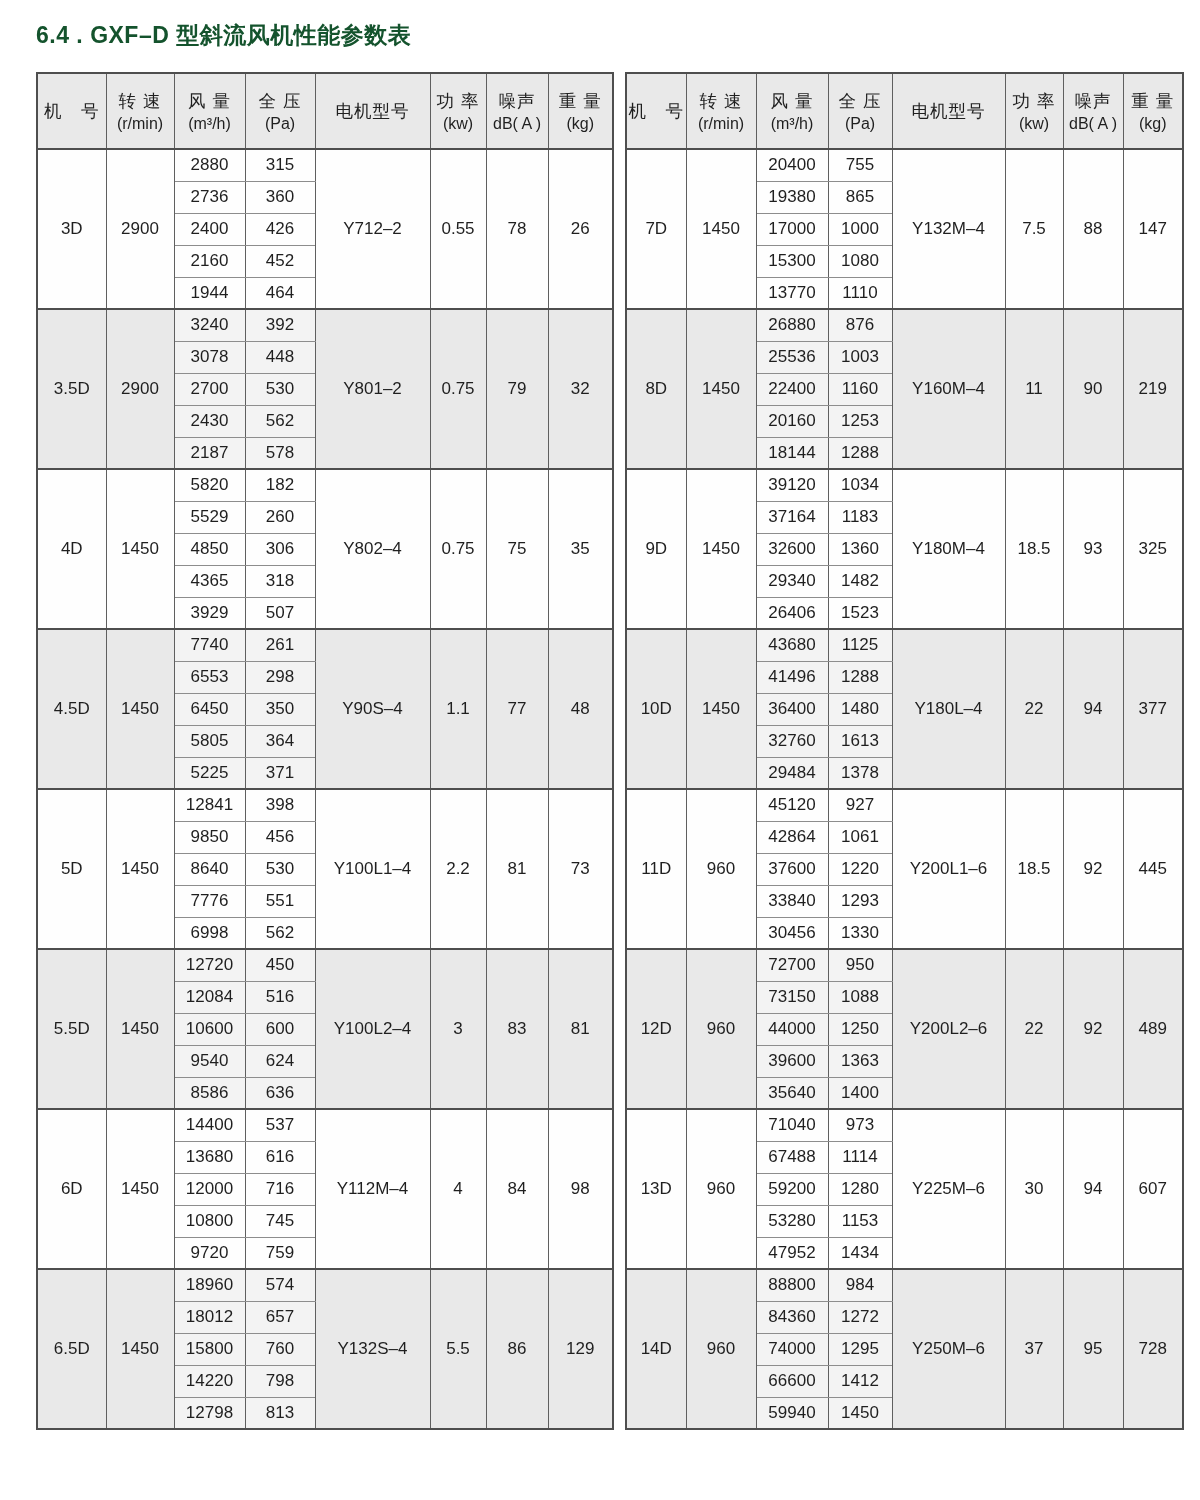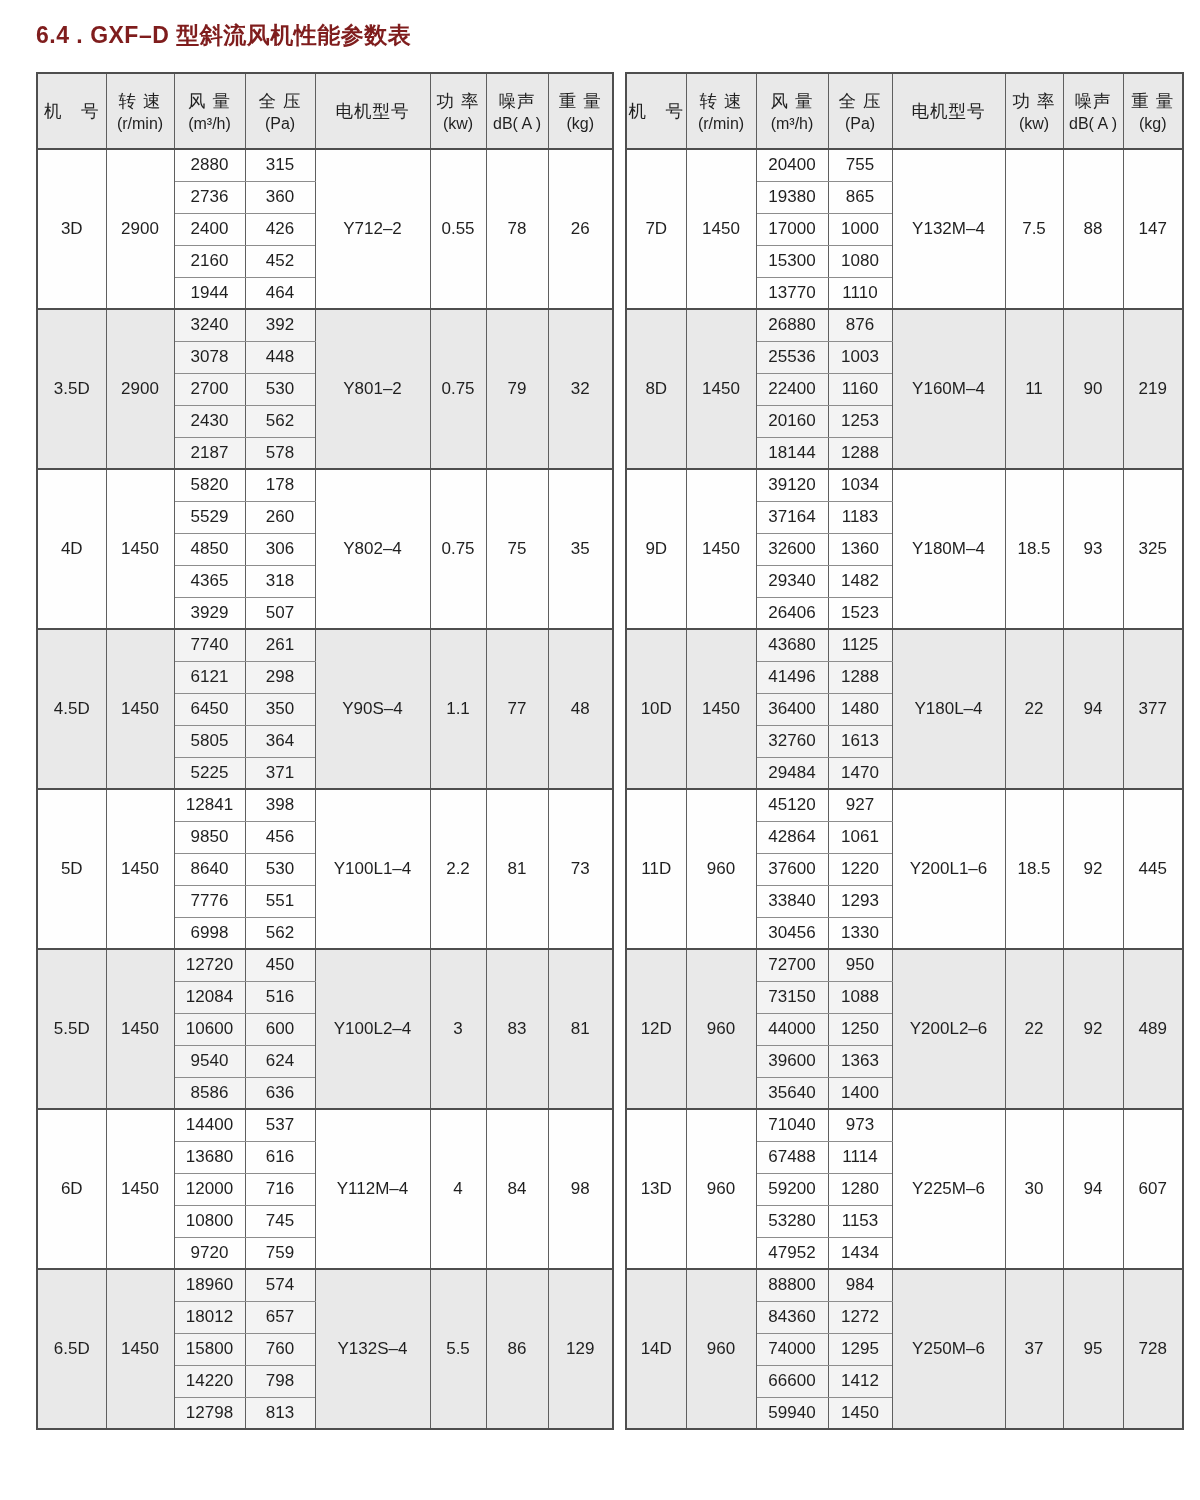--- a/index.html
+++ b/index.html
@@ -9,21 +9,21 @@
     font-family:"Liberation Sans","DejaVu Sans",sans-serif;
     color:#1f1f1f;
     -webkit-font-smoothing:antialiased;
   }
   .page{padding:12px 0 0 36px;}
   .title{
     font-size:23px;
     font-weight:600;
     letter-spacing:0.5px;
     margin:8px 0 21px 0;
-    color:#7f1d1d;
+    color:#14532d;
   }
   .tables{display:flex;align-items:flex-start;gap:11px;}
   table{
     border-collapse:collapse;
     table-layout:fixed;
     border:2px solid #4e4e4e;
   }
   table.left{width:576px;}
   table.right{width:557px;}
   .left .c1{width:69px}.left .c2{width:68px}.left .c3{width:71px}.left .c4{width:70px}
@@ -157,21 +157,21 @@
             <td class="press">562</td>
           </tr>
           <tr class="alt">
             <td class="flow">2187</td>
             <td class="press">578</td>
           </tr>
           <tr class=" gstart">
             <td class="model" rowspan="5">4D</td>
             <td class="speed" rowspan="5">1450</td>
             <td class="flow">5820</td>
-            <td class="press">178</td>
+            <td class="press">182</td>
             <td class="motor" rowspan="5">Y802–4</td>
             <td class="power" rowspan="5">0.75</td>
             <td class="noise" rowspan="5">75</td>
             <td class="weight" rowspan="5">35</td>
           </tr>
           <tr class="">
             <td class="flow">5529</td>
             <td class="press">260</td>
           </tr>
           <tr class="">
@@ -190,21 +190,21 @@
             <td class="model" rowspan="5">4.5D</td>
             <td class="speed" rowspan="5">1450</td>
             <td class="flow">7740</td>
             <td class="press">261</td>
             <td class="motor" rowspan="5">Y90S–4</td>
             <td class="power" rowspan="5">1.1</td>
             <td class="noise" rowspan="5">77</td>
             <td class="weight" rowspan="5">48</td>
           </tr>
           <tr class="alt">
-            <td class="flow">6121</td>
+            <td class="flow">6553</td>
             <td class="press">298</td>
           </tr>
           <tr class="alt">
             <td class="flow">6450</td>
             <td class="press">350</td>
           </tr>
           <tr class="alt">
             <td class="flow">5805</td>
             <td class="press">364</td>
           </tr>
@@ -462,21 +462,21 @@
           <tr class="alt">
             <td class="flow">36400</td>
             <td class="press">1480</td>
           </tr>
           <tr class="alt">
             <td class="flow">32760</td>
             <td class="press">1613</td>
           </tr>
           <tr class="alt">
             <td class="flow">29484</td>
-            <td class="press">1470</td>
+            <td class="press">1378</td>
           </tr>
           <tr class=" gstart">
             <td class="model" rowspan="5">11D</td>
             <td class="speed" rowspan="5">960</td>
             <td class="flow">45120</td>
             <td class="press">927</td>
             <td class="motor" rowspan="5">Y200L1–6</td>
             <td class="power" rowspan="5">18.5</td>
             <td class="noise" rowspan="5">92</td>
             <td class="weight" rowspan="5">445</td>

